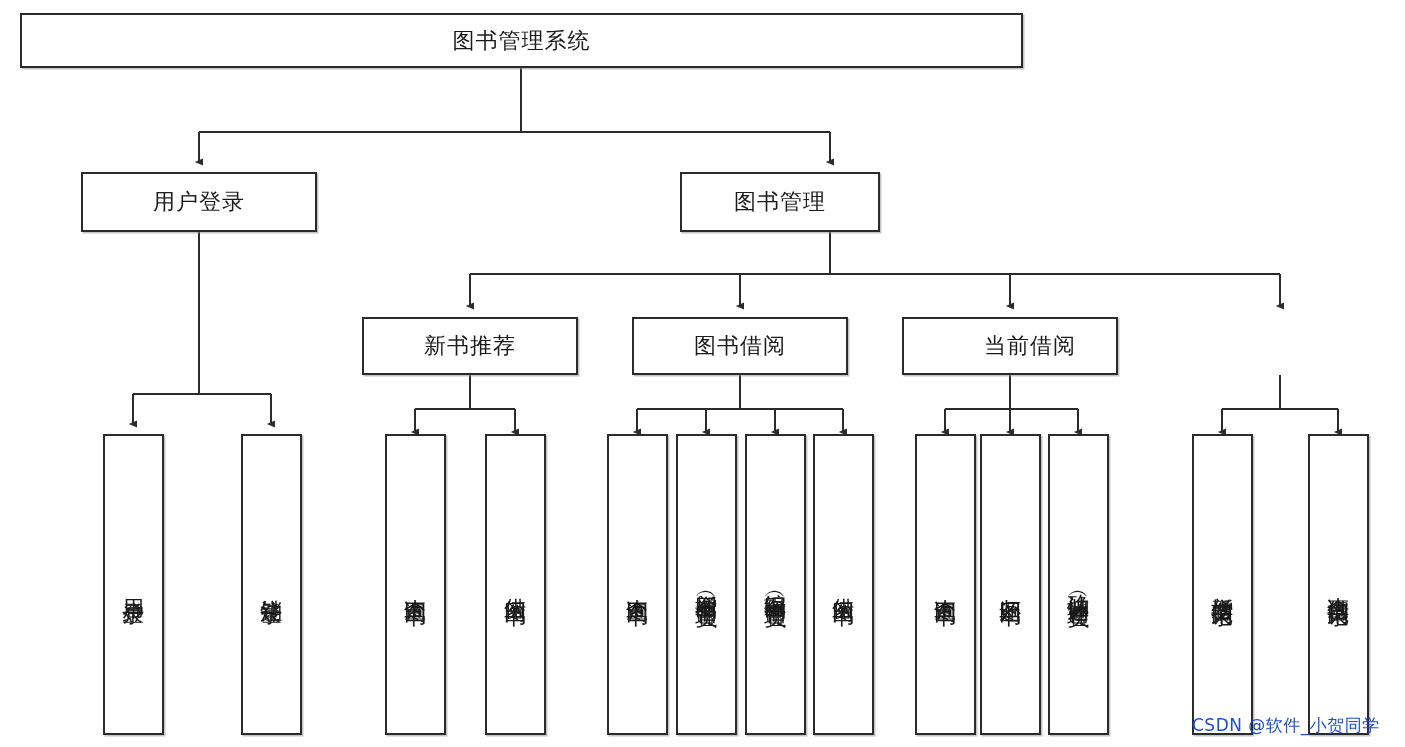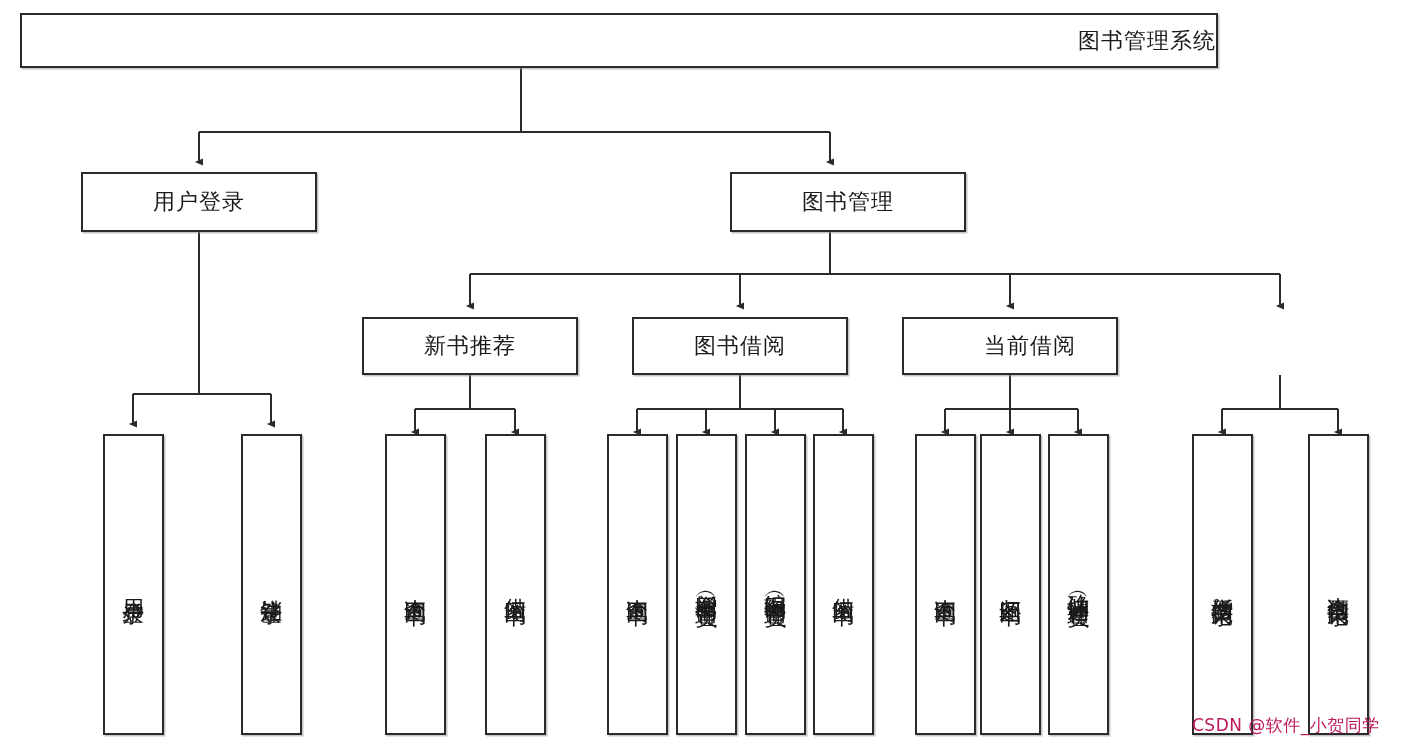--- a/index.html
+++ b/index.html
@@ -50,21 +50,21 @@
     letter-spacing: 2px;
     text-align: center;
     padding: 4px 0;
     overflow: hidden;
   }
   .watermark {
     position: absolute;
     left: 1192px;
     top: 714px;
     font-size: 17px;
-    color: #be185d;
+    color: #1d4ed8;
     white-space: nowrap;
     letter-spacing: 0.5px;
     pointer-events: none;
   }
 </style>
 </head>
 <body>
 
 <div id="diagram-root">
 
@@ -111,28 +111,28 @@
       <path d="M 1010 409 L 1010 432" marker-end="url(#arrowhead)"></path>
       <path d="M 1078 409 L 1078 432" marker-end="url(#arrowhead)"></path>
 
       <path d="M 1280 375 L 1280 409"></path>
       <path d="M 1222 409 L 1338 409"></path>
       <path d="M 1222 409 L 1222 432" marker-end="url(#arrowhead)"></path>
       <path d="M 1338 409 L 1338 432" marker-end="url(#arrowhead)"></path>
     </g>
   </svg>
 
-  <div class="node-box node-h" style="left:20px; top:13px; width:1198px; height:55px;justify-content:flex-end;">
+  <div class="node-box node-h" style="left:20px; top:13px; width:1003px; height:55px;">
     <span>图书管理系统</span>
   </div>
 
   <div class="node-box node-h" style="left:81px; top:172px; width:236px; height:60px;">
     <span>用户登录</span>
   </div>
-  <div class="node-box node-h" style="left:730px; top:172px; width:236px; height:60px;text-align:center;">
+  <div class="node-box node-h" style="left:680px; top:172px; width:200px; height:60px;text-align:center;">
     <span>图书管理</span>
   </div>
 
   <div class="node-box node-h" style="left:362px; top:317px; width:216px; height:58px;">
     <span>新书推荐</span>
   </div>
   <div class="node-box node-h" style="left:632px; top:317px; width:216px; height:58px;justify-content:center;">
     <span>图书借阅</span>
   </div>
   <div class="node-box node-h" style="left:902px; top:317px; width:216px; height:58px;padding-left:40px;">

